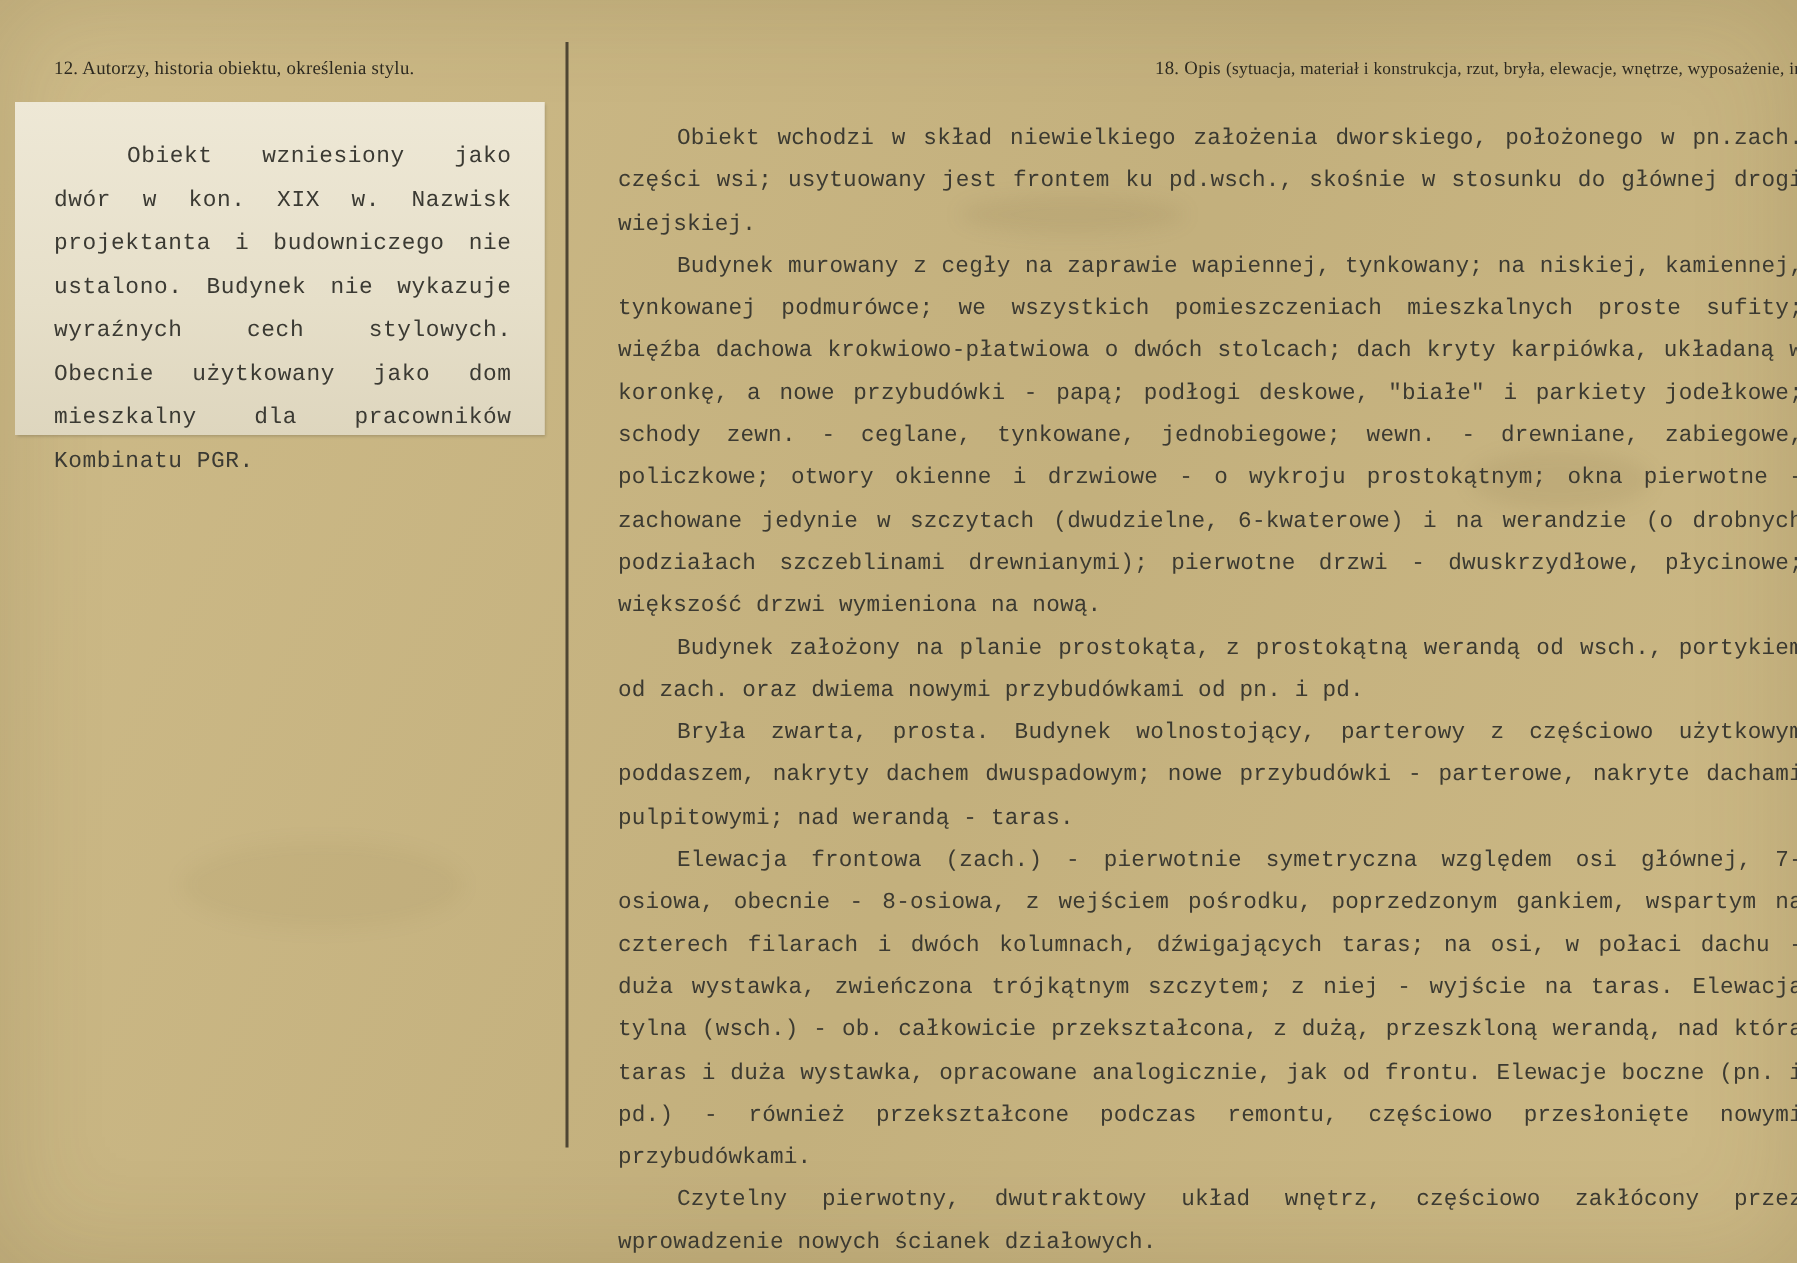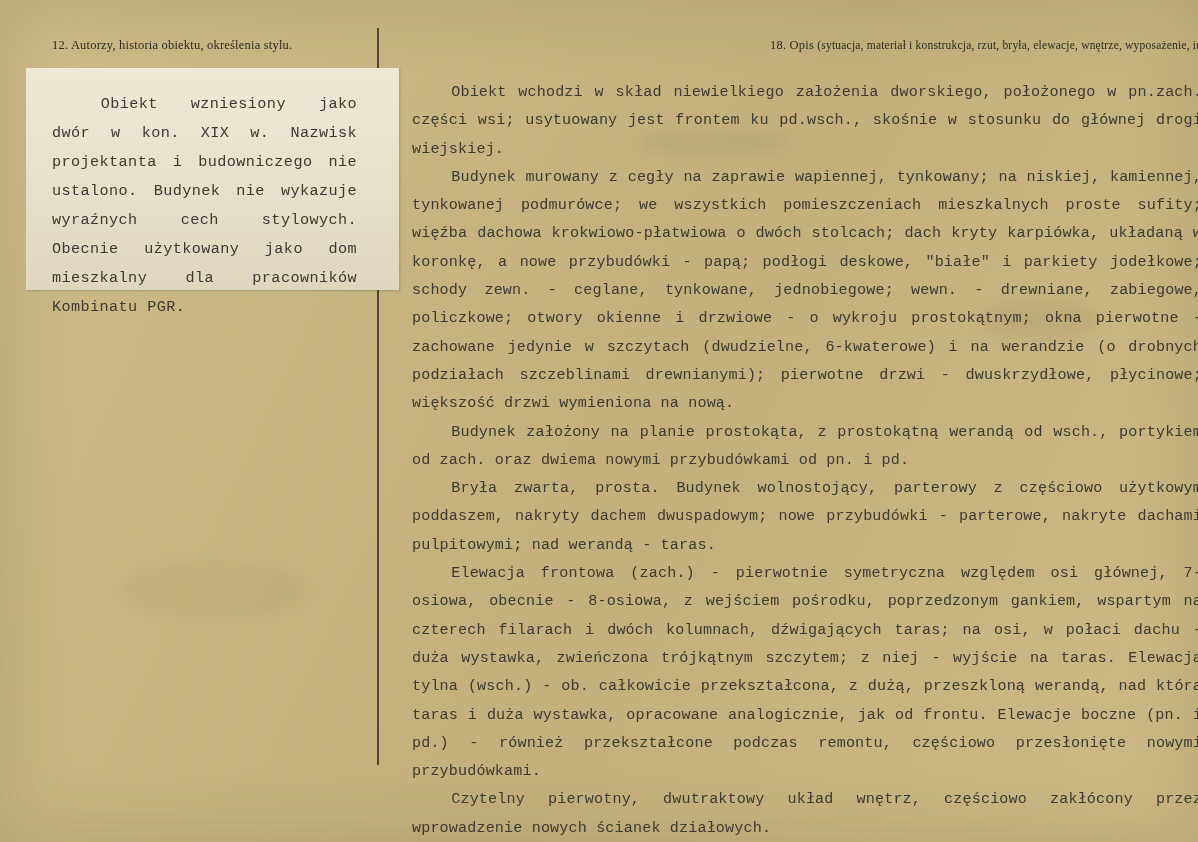--- a/index.html
+++ b/index.html
@@ -27,21 +27,21 @@
     left: 377px;
     top: 28px;
     width: 2px;
     height: 737px;
     background: #3a3326;
     opacity: 0.85;
   }
   
   .col-left {
     position: absolute;
-    left: 16px;
+    left: 0;
     top: 0;
     width: 377px;
     height: 728px;
   }
   .field-label {
     position: absolute;
     font-family: "Liberation Serif", serif;
     font-size: 12.5px;
     color: #2e2a20;
     letter-spacing: 0.2px;
@@ -61,21 +61,20 @@
   
   .slip {
     position: absolute;
     left: 10px;
     top: 68px;
     width: 353px;
     height: 222px;
     background: #e9e3cf;
     background-image: linear-gradient(180deg, #eee8d6 0%, #e6dfc9 60%, #ded6be 100%);
     box-shadow: 1px 1px 2px rgba(0,0,0,0.18);
-    padding-left: 20px;
   }
   .slip-text {
     position: absolute;
     left: 26px;
     top: 22px;
     width: 305px;
     font-family: "Liberation Mono", "DejaVu Sans Mono", monospace;
     font-size: 15.2px;
     line-height: 29px;
     color: #3b3a33;

